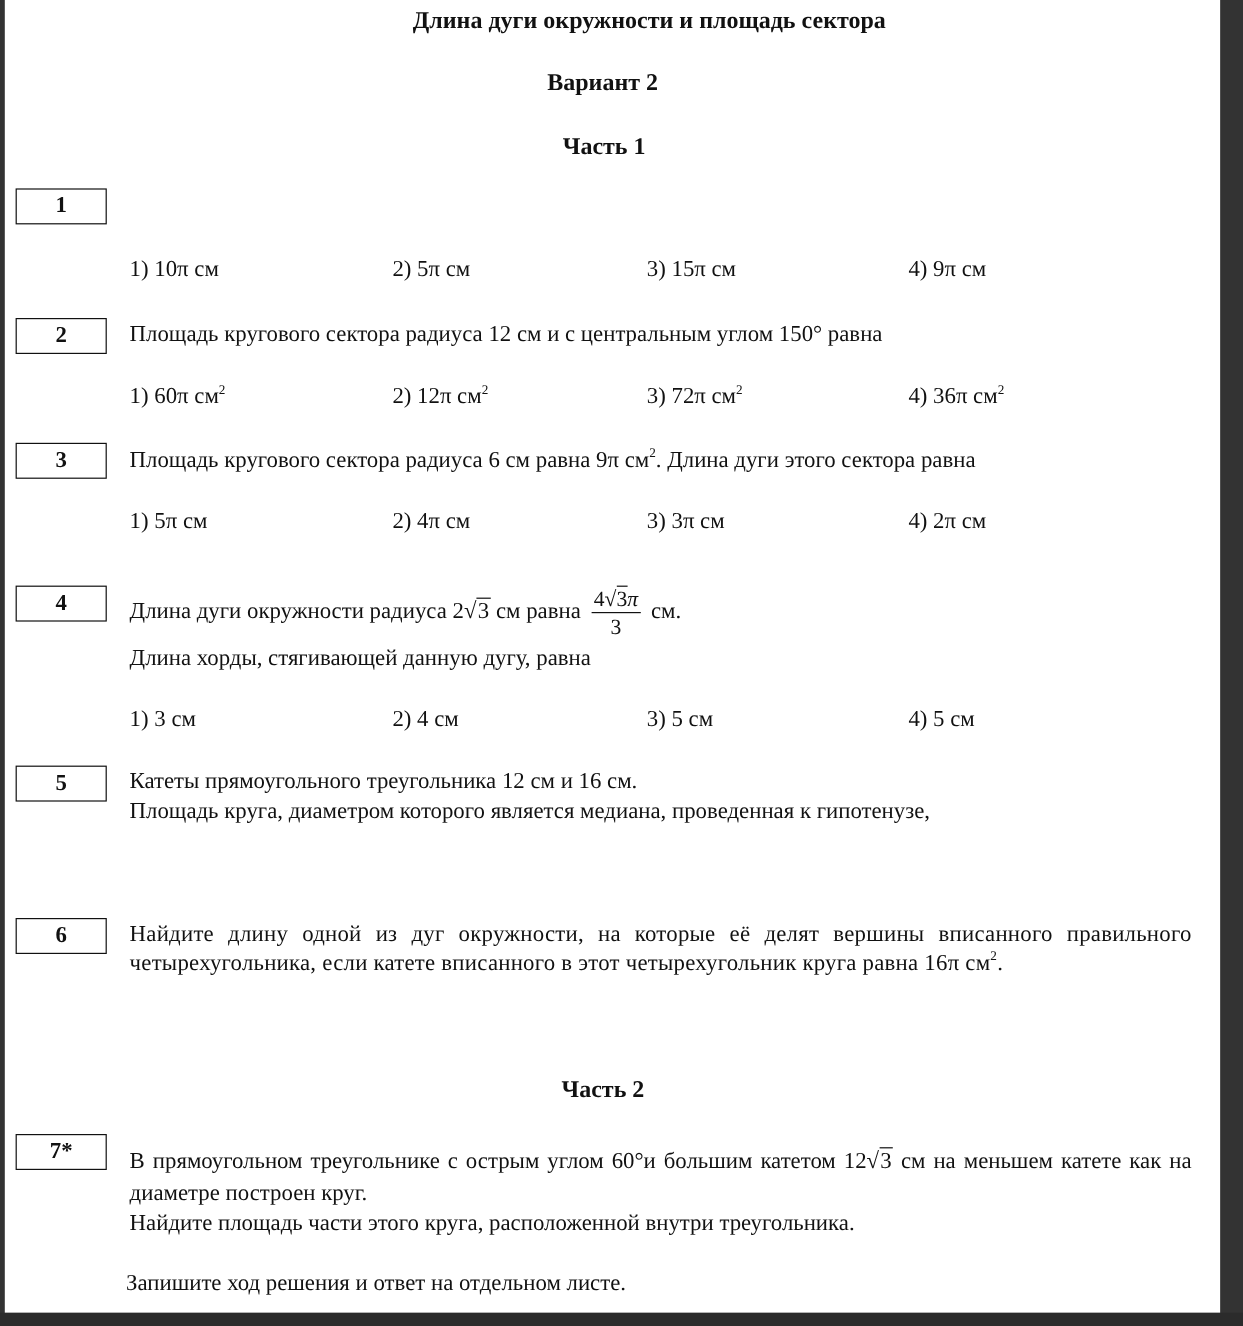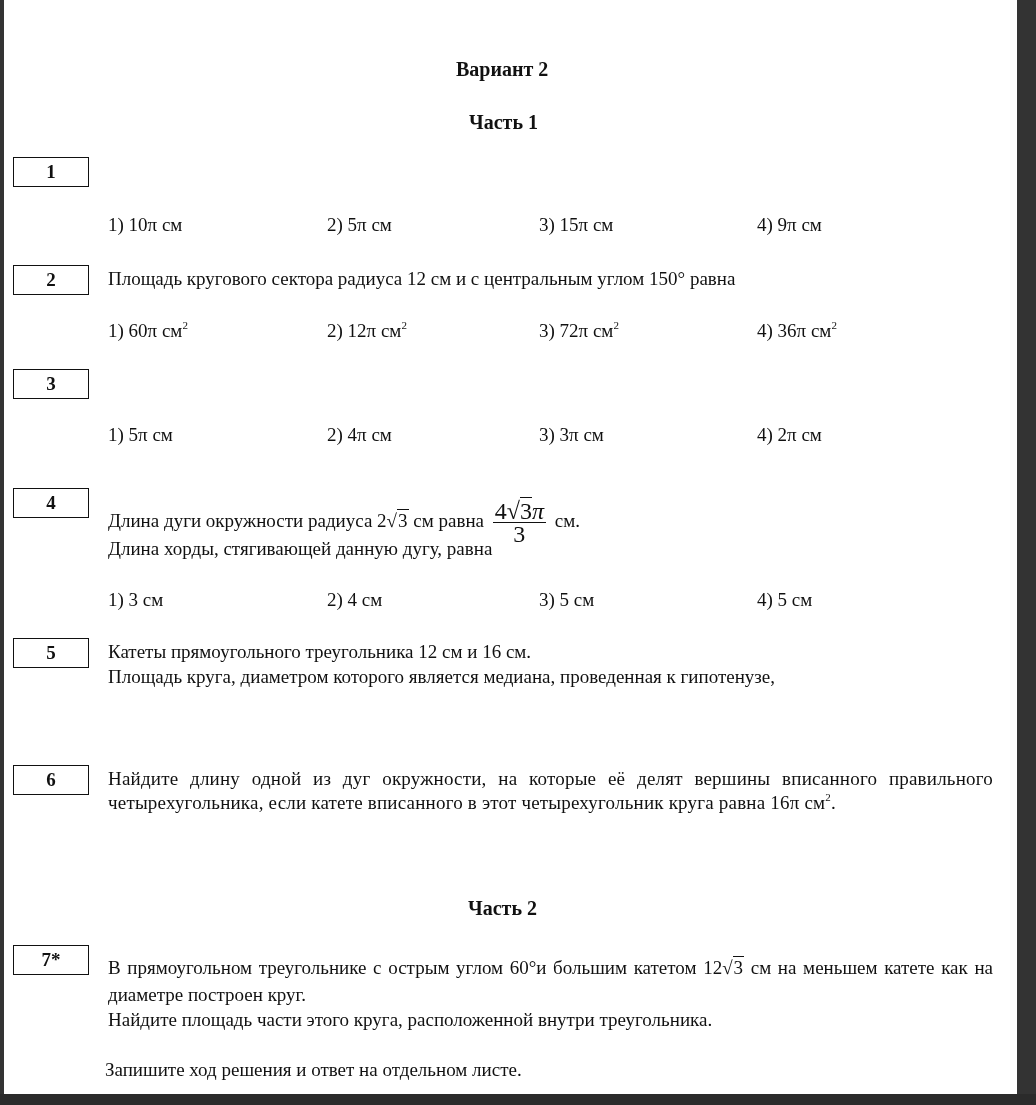--- a/index.html
+++ b/index.html
@@ -24,48 +24,50 @@
     position:absolute; left:9px; width:74px; height:28px; border:1.5px solid #111;
     text-align:center; font-weight:bold; font-size:19px; line-height:28px; box-sizing:content-box;
   }
   .line { position:absolute; left:104px; font-size:19px; white-space:nowrap; line-height:24px; }
   .opt { position:absolute; font-size:19px; white-space:nowrap; }
   .o1 { left:104px; } .o2 { left:323px; } .o3 { left:535px; } .o4 { left:753px; }
   sup { font-size:11px; vertical-align:8px; line-height:0; }
   .blank { display:inline-block; border-bottom:1.5px solid #111; height:14px; vertical-align:baseline; }
   .sqrt { display:inline-block; }
   .sqrt .rad { border-top:1.3px solid #111; padding:0 1px; }
-  .frac { display:inline-block; vertical-align:middle; text-align:center; margin:16px 4px; font-size:24px; }
+  .frac { display:inline-block; vertical-align:middle; text-align:center; margin:4px 4px; font-size:18px; }
   .frac .num { display:block; border-bottom:1.3px solid #111; padding:0 2px; line-height:22px; }
   .frac .den { display:block; line-height:22px; }
   .justify { text-align:justify; white-space:normal; width:885px; }
 </style>
 </head>
 <body>
 
 <div class="frame-left"></div>
 <div class="page">
 
+  <div class="h title">Длина дуги окружности и площадь сектора</div>
   <div class="h variant">Вариант 2</div>
   <div class="h part1">Часть 1</div>
 
   <div class="qbox" style="top:157px">1</div>
   <div class="opt o1" style="top:214px">1) 10π см</div>
   <div class="opt o2" style="top:214px">2) 5π см</div>
   <div class="opt o3" style="top:214px">3) 15π см</div>
   <div class="opt o4" style="top:214px">4) 9π см</div>
 
   <div class="qbox" style="top:265px">2</div>
   <div class="line" style="top:267px">Площадь кругового сектора радиуса 12 см и с центральным углом 150° равна</div>
   <div class="opt o1" style="top:320px"><span>1) 60π см</span><sup>2</sup></div>
   <div class="opt o2" style="top:320px"><span>2) 12π см</span><sup>2</sup></div>
   <div class="opt o3" style="top:320px"><span>3) 72π см</span><sup>2</sup></div>
   <div class="opt o4" style="top:320px"><span>4) 36π см</span><sup>2</sup></div>
 
   <div class="qbox" style="top:369px">3</div>
+  <div class="line" style="top:372px"><span>Площадь кругового сектора радиуса 6 см равна 9π см</span><sup>2</sup><span>. Длина дуги этого сектора равна</span></div>
   <div class="opt o1" style="top:424px">1) 5π см</div>
   <div class="opt o2" style="top:424px">2) 4π см</div>
   <div class="opt o3" style="top:424px">3) 3π см</div>
   <div class="opt o4" style="top:424px">4) 2π см</div>
 
   <div class="qbox" style="top:488px">4</div>
   <div class="line" style="top:484px; line-height:48px">
     <span>Длина дуги окружности радиуса </span><span>2</span><span class="sqrt">√<span class="rad">3</span></span><span> см равна </span><span class="frac"><span class="num"><span>4</span>√<span style="border-top:1.3px solid #111">3</span><i>π</i></span><span class="den">3</span></span><span> см.</span>
   </div>
   <div class="line" style="top:537px">Длина хорды, стягивающей данную дугу, равна</div>

